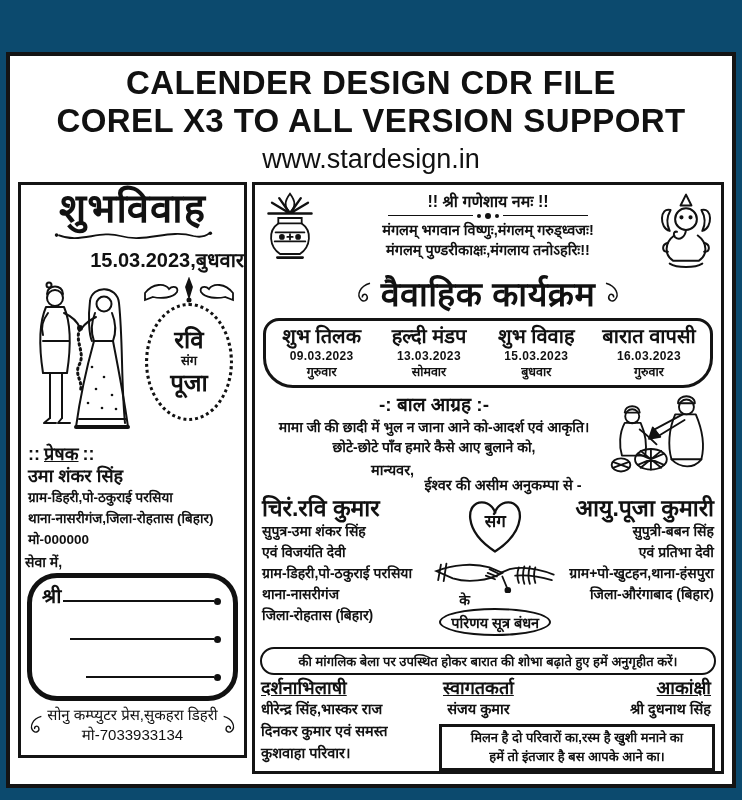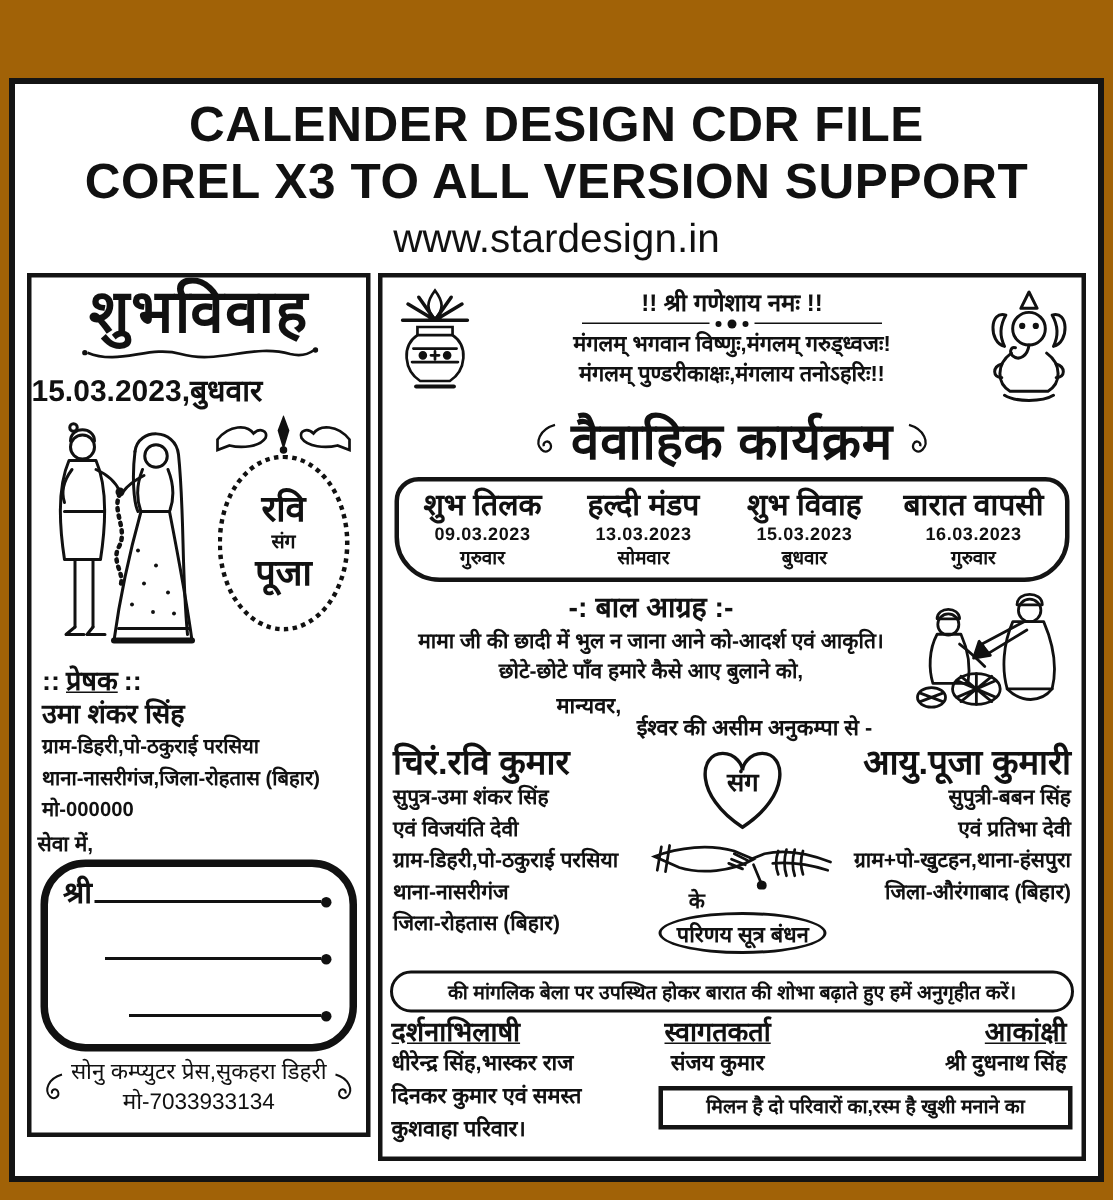--- a/index.html
+++ b/index.html
@@ -1,31 +1,31 @@
 <!DOCTYPE html>
 <html><head>
 <meta charset="utf-8">
 <style>
   * { margin:0; padding:0; box-sizing:border-box; }
   body { background:#e9e9e9; font-family:"Liberation Sans","DejaVu Sans",sans-serif; }
-  .page { width:742px; height:800px; background:#a16207; position:relative; margin:0 auto; color:#111; overflow:hidden; }
+  .page { width:742px; height:800px; background:#0c4a6e; position:relative; margin:0 auto; color:#111; overflow:hidden; }
   .outer-box { position:absolute; left:6px; top:52px; width:730px; height:736px; border:4px solid #141414; background:#fff; }
   
   .ad-header { text-align:center; padding-top:8px; }
   .ad-title { font-size:33px; font-weight:bold; line-height:1.16; letter-spacing:.4px; }
   .ad-site  { font-size:27px; margin-top:3px; }
   
   .content-row { display:flex; gap:5px; padding:7px 8px 0 8px; }
   .panel { border:3px solid #141414; background:#fff; overflow:hidden; }
   .left-panel { width:229px; height:576px; }
   .right-panel { flex:1; height:592px; position:relative; }
   
   .logo-wrap { text-align:center; padding-top:3px; line-height:1; }
   .logo-text { font-size:40px; font-weight:bold; letter-spacing:1px; }
-  .date-line { text-align:left; font-size:20px; font-weight:bold; margin-top:2px; }
+  .date-line { text-align:right; font-size:20px; font-weight:bold; margin-top:2px; }
   .couple-row { display:flex; align-items:flex-start; padding:4px 0 0 2px; height:168px; }
   .medallion-col { width:104px; text-align:center; }
   .medallion { width:88px; height:118px; border:3px dotted #111; border-radius:50%; margin:0 auto; display:flex; flex-direction:column; justify-content:center; line-height:1.15; }
   .med-big { font-size:24px; font-weight:bold; }
   .med-small { font-size:13px; font-weight:bold; }
   .sender { padding:0 7px; font-weight:bold; }
   .sender-heading { font-size:18px; }
   .sender-heading .uword { text-decoration:underline; padding:0 4px; }
   .sender-name { font-size:18px; line-height:1.3; }
   .sender-line { font-size:13.5px; line-height:1.55; white-space:nowrap; }
@@ -359,20 +359,21 @@
                 <div class="f-head">स्वागतकर्ता</div>
                 <div class="f-line">संजय कुमार</div>
               </div>
               <div class="f-rightcol">
                 <div class="f-head">आकांक्षी</div>
                 <div class="f-line">श्री दुधनाथ सिंह</div>
               </div>
             </div>
             <div class="couplet-box">
               <div>मिलन है दो परिवारों का,रस्म है खुशी मनाने का</div>
+              <div>हमें तो इंतजार है बस आपके आने का।</div>
             </div>
           </div>
         </div>
 
       </div>
     </div>
   </div>
 </div>
 
 </body></html>

